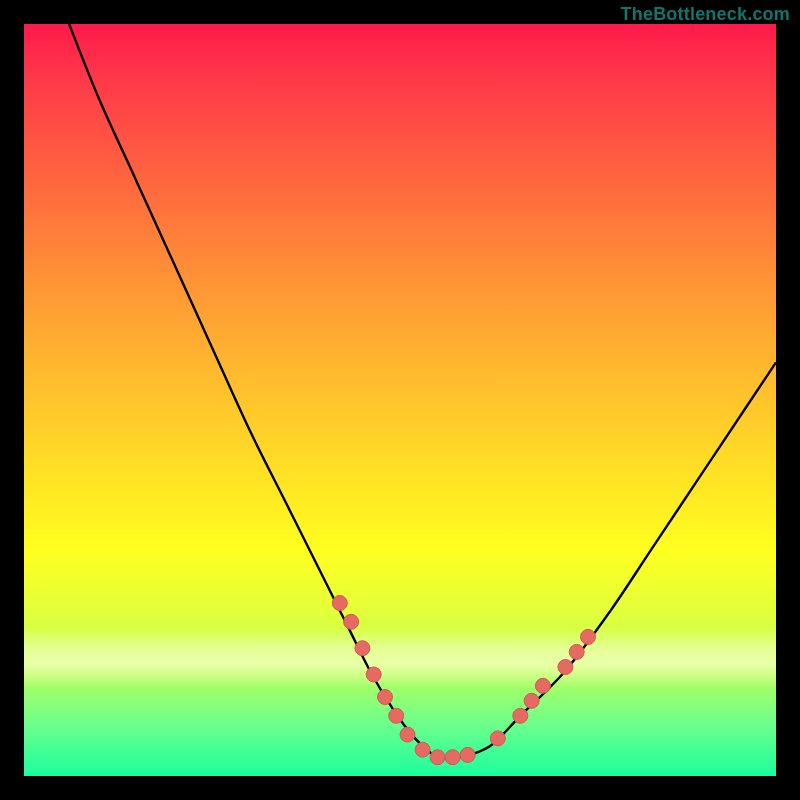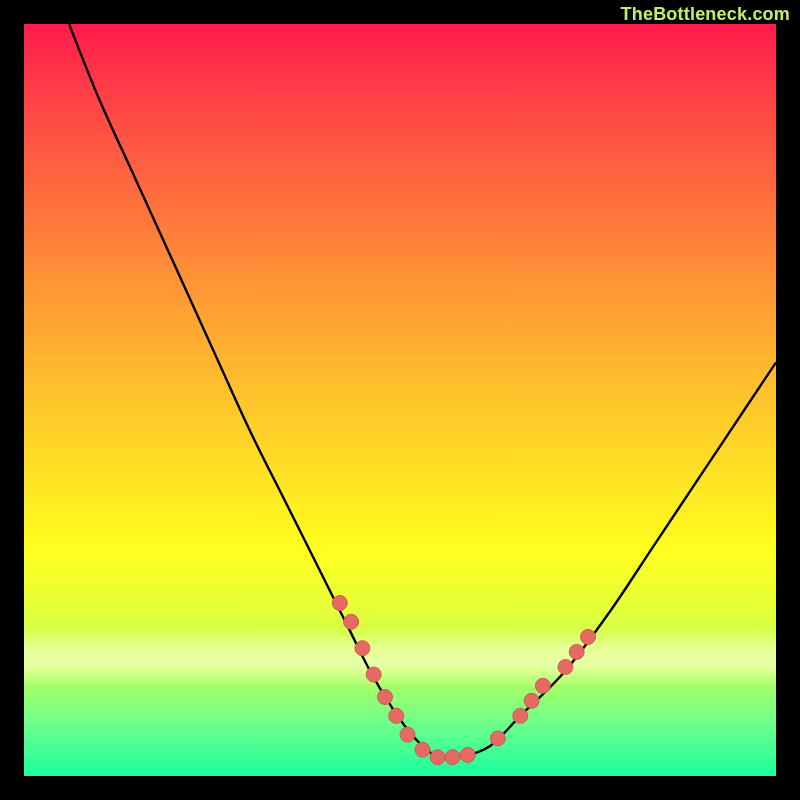--- a/index.html
+++ b/index.html
@@ -53,21 +53,21 @@
       rgba(255,255,210,0.0) 0%,
       rgba(255,255,210,0.55) 35%,
       rgba(255,255,210,0.65) 60%,
       rgba(255,255,210,0.0) 100%
     );
   }
   .watermark {
     position: absolute;
     top: 4px;
     right: 10px;
-    color: #bef264;
+    color: #0f766e;
     font-size: 18px;
     font-weight: 600;
     letter-spacing: 0.2px;
     user-select: none;
     text-align: right;
   }
   svg.curve {
     position: absolute;
     left: 0;
     top: 0;

